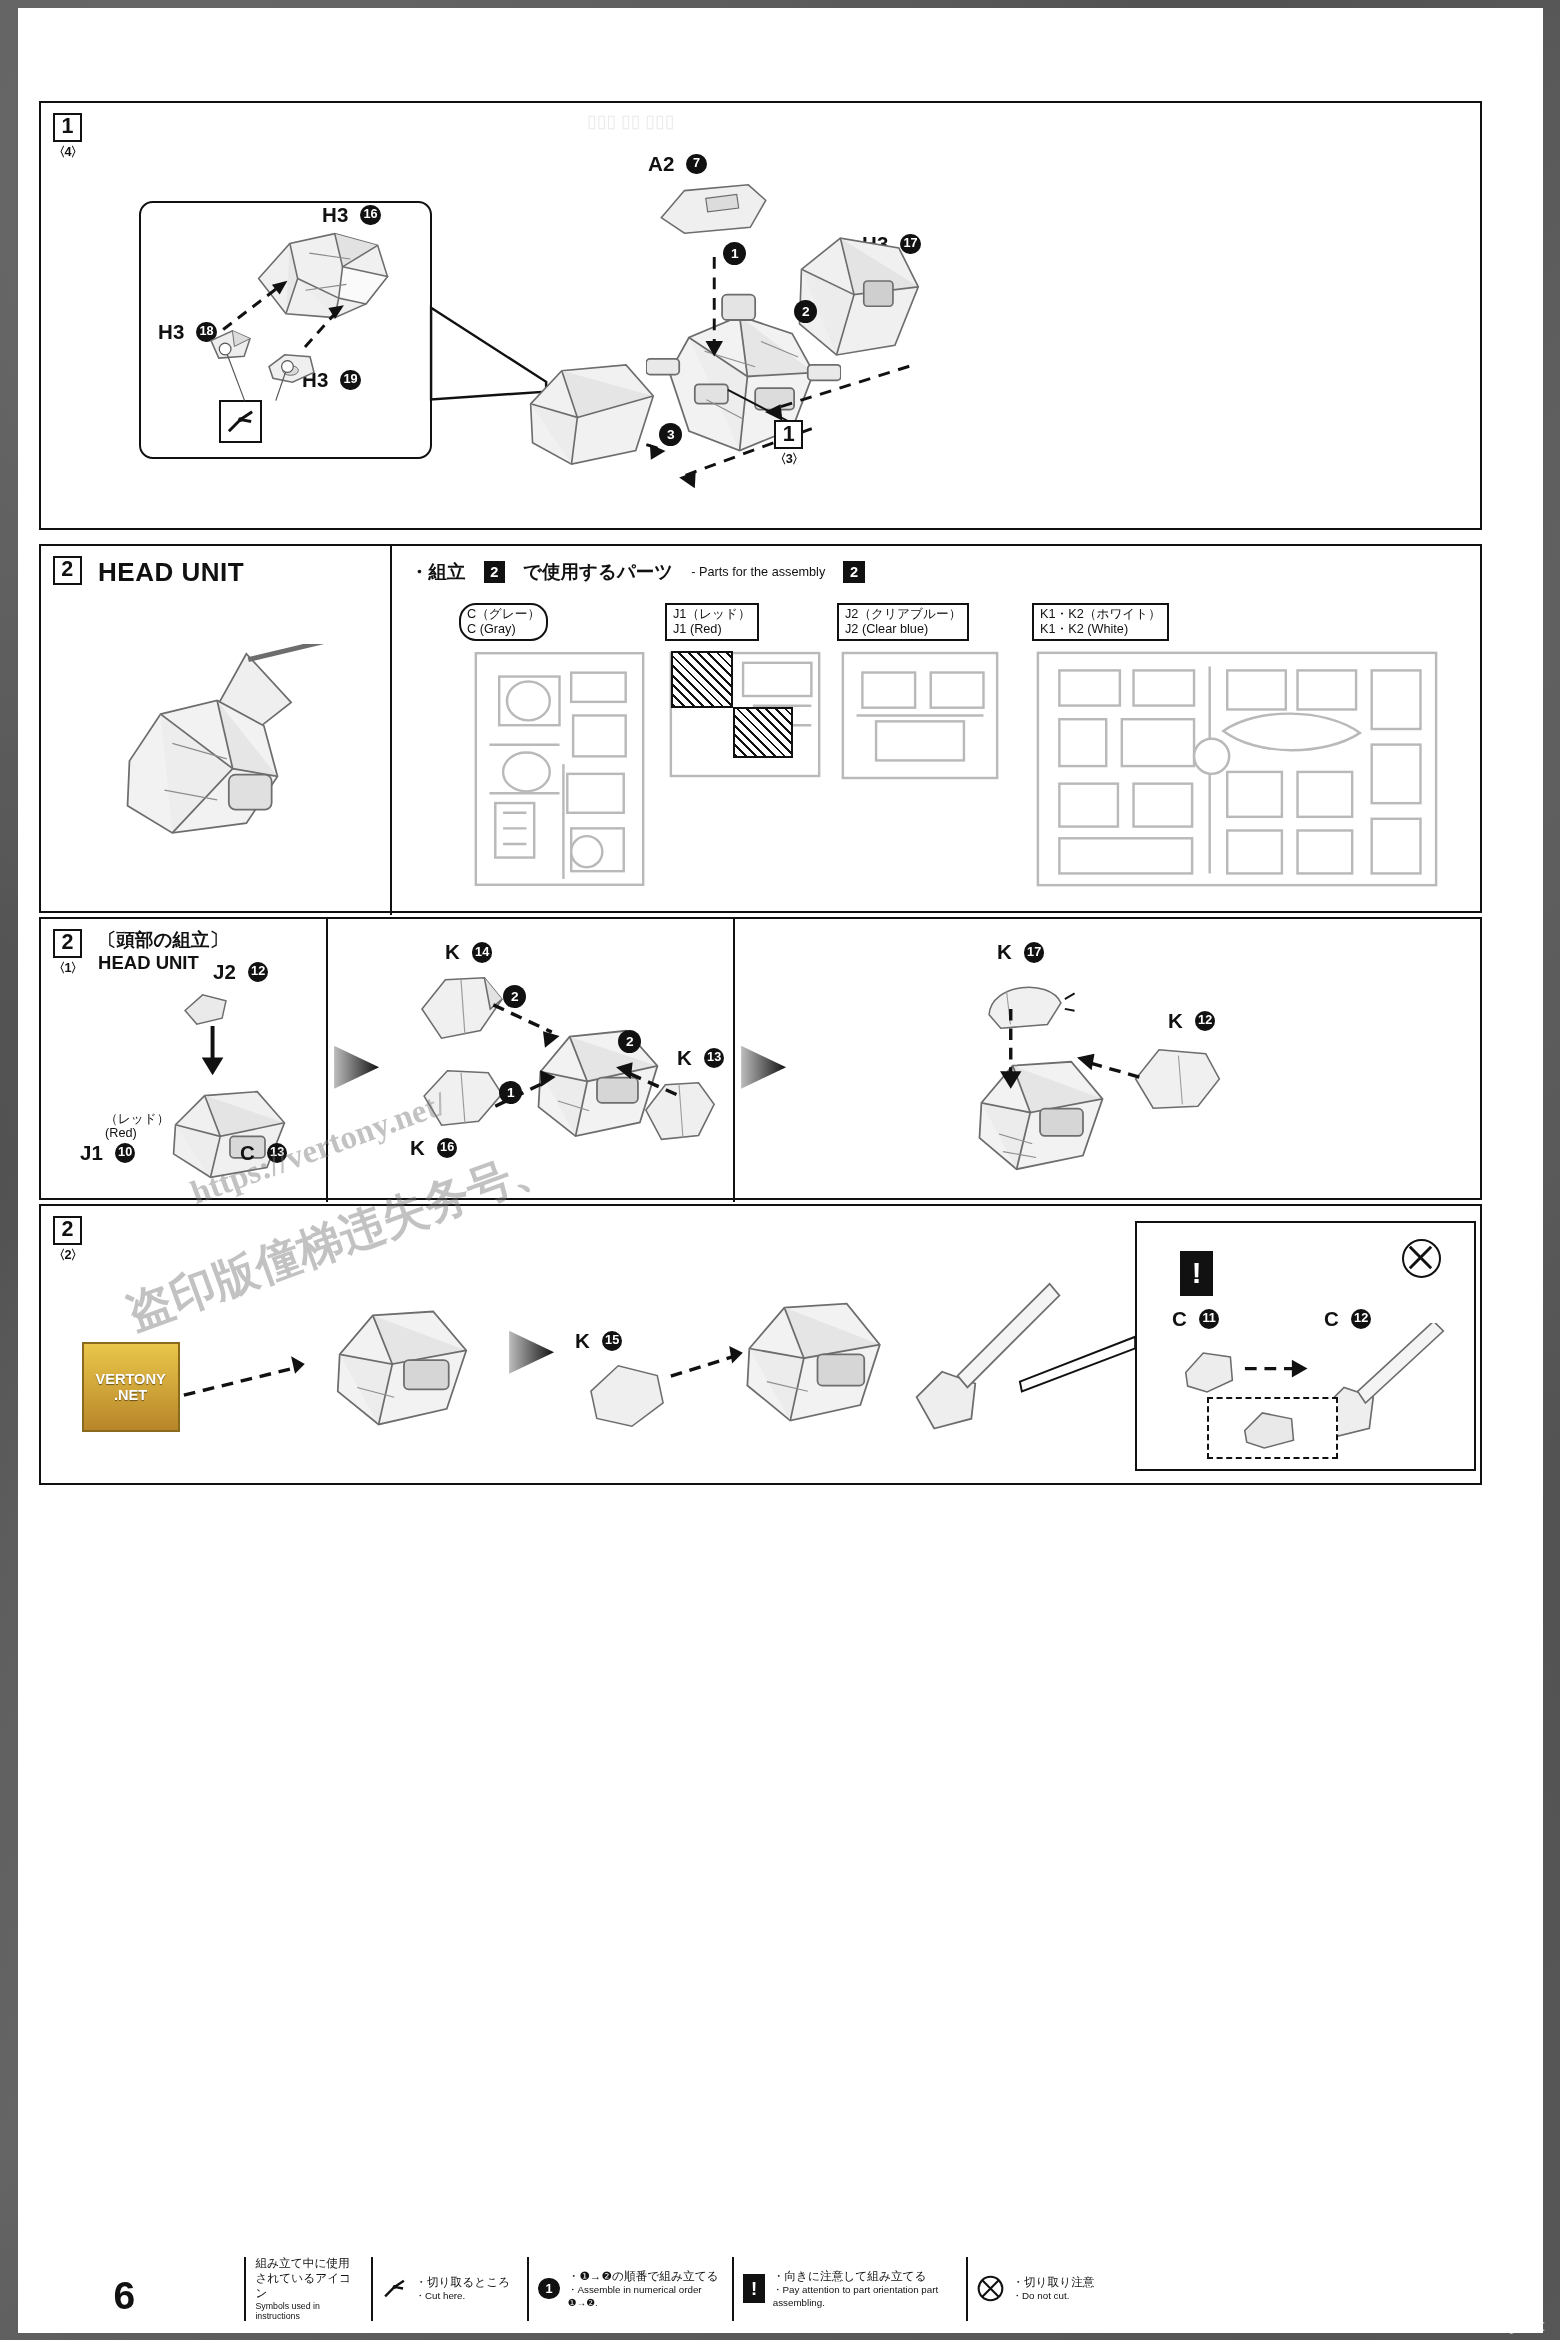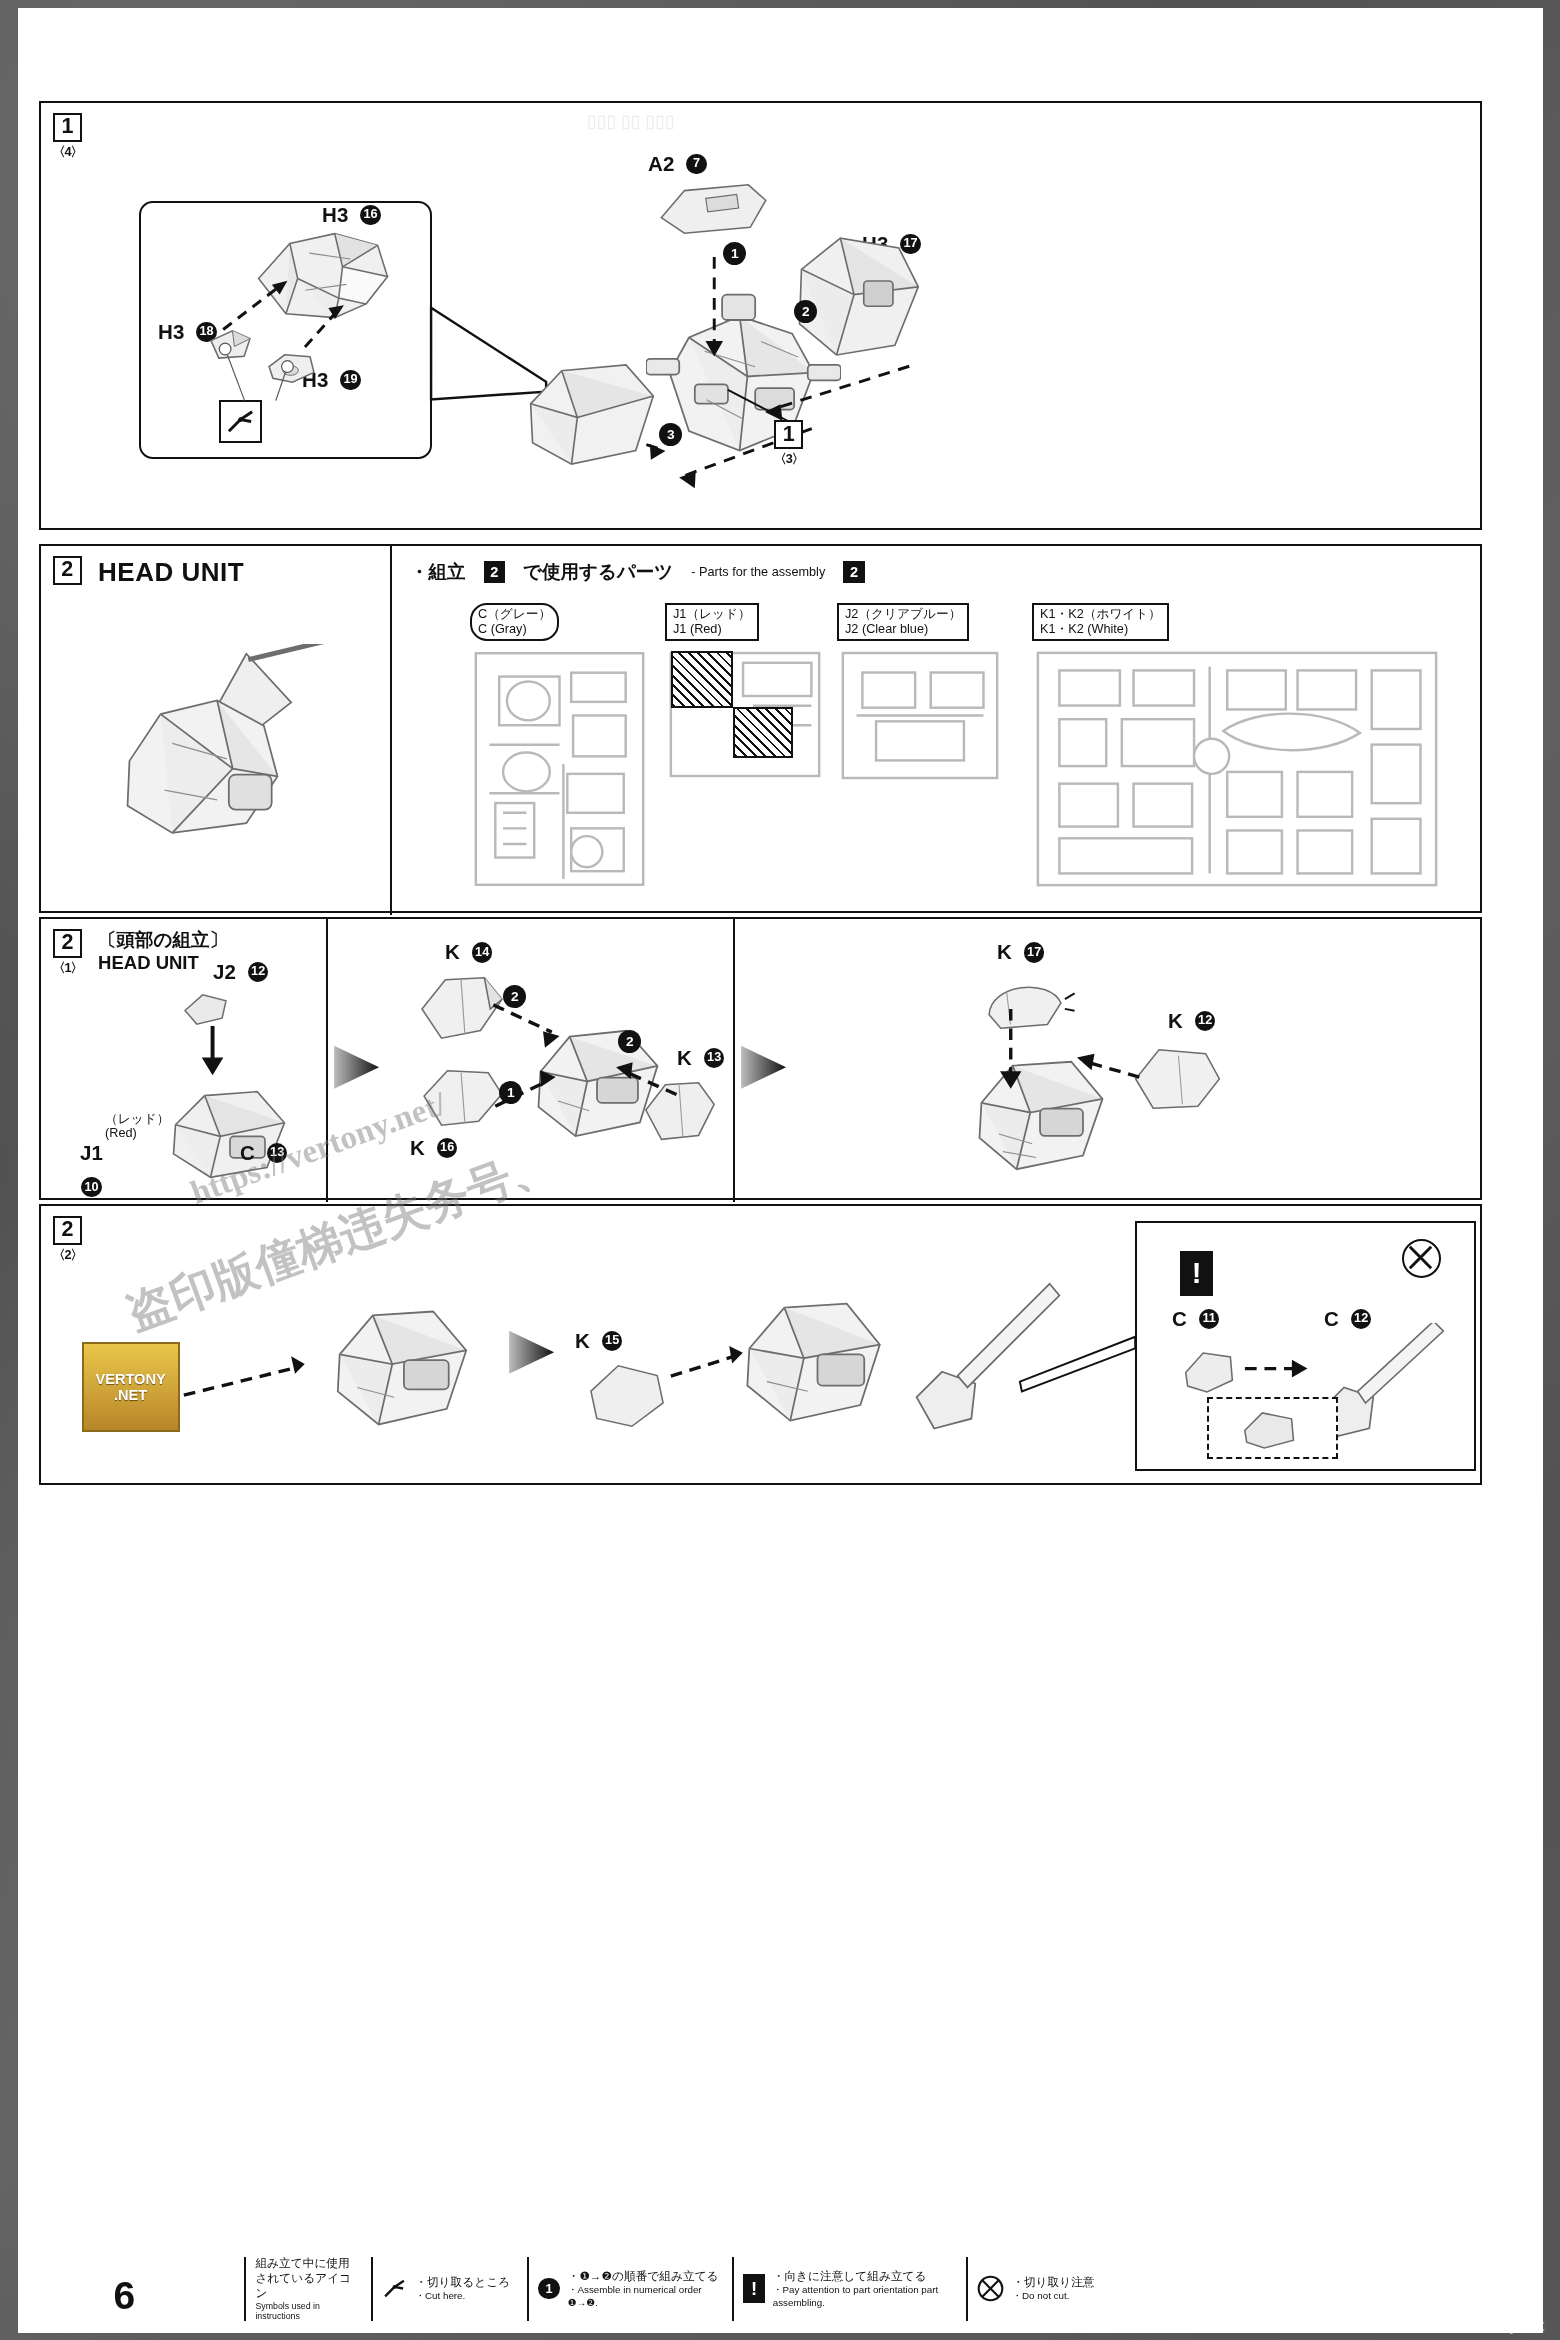--- a/index.html
+++ b/index.html
@@ -395,21 +395,21 @@
     </div>
 
     <div class="pfa" style="left:369px; top:13.7px;">
       <span>・組立</span>
       <span class="sqnum">2</span>
       <span>で使用するパーツ</span>
       <span class="en">- Parts for the assembly</span>
       <span class="sqnum">2</span>
     </div>
 
-    <div class="runnerlabel" style="left:429px; top:57px;border-radius:17px;">
+    <div class="runnerlabel" style="left:418px; top:57px;border-radius:17px;">
       <div>C（グレー）</div>
       <div>C (Gray)</div>
     </div>
     <div class="art" style="left:429px; top:101px;">
       <svg width="180" height="244" viewBox="0 0 185 250">
         <g fill="none" stroke="#b9b9b9" stroke-width="2.5">
           <rect x="6" y="6" width="172" height="238"></rect>
           <rect x="30" y="30" width="62" height="50"></rect>
           <ellipse cx="60" cy="55" rx="22" ry="20"></ellipse>
           <rect x="104" y="26" width="56" height="30"></rect>
@@ -524,21 +524,21 @@
           <path d="M50 16 L66 58 L132 44" fill="#e4e4e4"></path>
           <path d="M20 46 L66 58 L56 100" fill="#ededed"></path>
           <rect x="76" y="58" width="36" height="22" rx="4" fill="#d8d8d8"></rect>
         </g>
       </svg>
     </div>
     <div class="sublabel" style="left:64px; top:193px;">
       <div>（レッド）</div>
       <div>(Red)</div>
     </div>
-    <div class="plabel" style="left:39px; top:222px;flex-direction:column;">
+    <div class="plabel" style="left:39px; top:222px;">
       <span>J1</span>
         <span class="circ">10</span>
     </div>
     <div class="plabel" style="left:199px; top:222px;">
       <span>C</span>
         <span class="circ">13</span>
     </div>
 
     <div class="flowtri grad" style="left:293px; top:127px;"></div>
 

